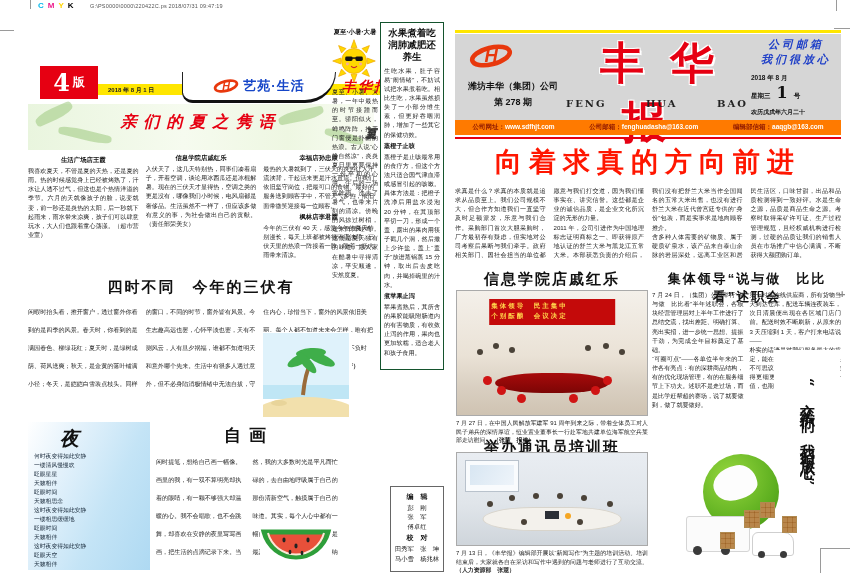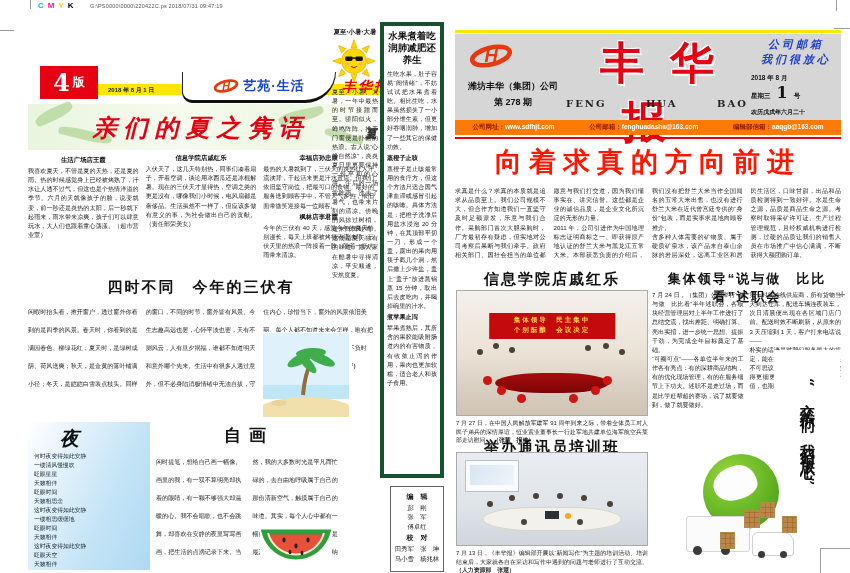--- a/index.html
+++ b/index.html
@@ -27,21 +27,21 @@
   .lp-tab{position:absolute;left:172px;top:52px;width:152px;height:28px;background:#fff;border:1px solid #222;
     border-top:none;border-radius:0 0 40px 14px;border-bottom:3px solid #111;display:flex;align-items:center;justify-content:center;gap:4px;}
   .lp-section{font-size:13px;font-weight:bold;color:#1646c8;letter-spacing:1px;}
   .lp-paper{position:absolute;left:332px;top:58px;font-size:14px;color:#e60012;font-weight:bold;font-style:italic;
     font-family:"DejaVu Serif",serif;letter-spacing:2px;}
 
   .banner{position:absolute;left:18px;top:84px;width:346px;height:46px;
     background:linear-gradient(90deg,#e9f5de,#f6fbef 45%,#eef7e2 75%,#f9fcf4);}
   .leaf{position:absolute;background:#9cc87e;opacity:.55;border-radius:50% 4px 50% 4px;}
   .banner-title{position:absolute;left:0;right:0;top:8px;text-align:center;color:#e60012;font-weight:bold;
-    font-style:italic;font-family:"DejaVu Serif",serif;font-size:24px;letter-spacing:7px;}
+    font-style:italic;font-family:"DejaVu Serif",serif;font-size:16px;letter-spacing:7px;}
 
   .feat-text{position:absolute;left:18px;top:134px;width:346px;height:122px;column-count:3;column-gap:7px;}
   .feat-item{break-inside:avoid-column;margin-bottom:3px;}
   .feat-head{font-size:6.4px;font-weight:bold;text-align:center;margin:2px 0 1px;}
   .small-body{font-size:6.1px;line-height:1.5;color:#222;}
 
   .scene-title{position:absolute;left:18px;top:258px;width:346px;text-align:center;font-size:15px;font-weight:bold;letter-spacing:2px;}
   .scene-body{position:absolute;left:18px;top:280px;width:346px;height:118px;column-count:3;column-gap:7px;}
   .palm{position:absolute;left:252px;top:312px;width:88px;height:86px;background:#fff;padding:1px;}
 
@@ -54,21 +54,21 @@
   .selfbox{position:absolute;left:146px;top:402px;width:186px;height:148px;}
   .self-title{text-align:center;font-family:"DejaVu Serif",serif;font-weight:bold;font-size:17px;letter-spacing:8px;margin:2px 0 3px;}
   .self-body{column-count:2;column-gap:7px;height:118px;overflow:hidden;}
   .melon{position:absolute;left:104px;top:104px;width:72px;height:42px;background:#fff;}
 
   .solarcol{position:absolute;left:322px;top:8px;width:46px;height:542px;overflow:hidden;}
   .solar-head{font-size:6.4px;font-weight:bold;text-align:center;margin-bottom:2px;}
   .solar-seal{position:absolute;right:1px;top:92px;writing-mode:vertical-rl;font-family:"DejaVu Serif",serif;
     font-style:italic;font-weight:bold;font-size:11px;color:#333;}
 
-  .fruitbox{position:absolute;left:370px;top:2px;width:64px;height:456px;border:4px solid #14532d;
+  .fruitbox{position:absolute;left:370px;top:2px;width:64px;height:348px;border:1px solid #14532d;
     padding:4px 3px;box-sizing:border-box;overflow:hidden;background:#fff;}
   .fruit-title{font-family:"DejaVu Serif",serif;font-weight:bold;font-size:9.5px;text-align:center;line-height:1.25;}
   .fruit-sub{font-size:6.2px;font-weight:bold;margin:3px 0 1px;}
 
   .staffbox{position:absolute;left:380px;top:466px;width:54px;height:86px;border:1px solid #666;
     padding:3px 2px;box-sizing:border-box;background:#fff;text-align:center;}
   .staff-label{font-size:7px;font-weight:bold;margin:2px 0 1px;}
   .staff-name{font-size:6.3px;line-height:1.5;}
 
   
@@ -100,22 +100,22 @@
   .sign-r{text-align:right;font-weight:bold;}
 
   .art-hl{font-weight:bold;text-align:center;letter-spacing:2px;}
   .visit-hl{position:absolute;left:4px;top:256px;width:192px;font-size:15px;}
   .review-hl{position:absolute;left:200px;top:256px;width:190px;font-size:13px;}
   .train-hl{position:absolute;left:4px;top:424px;width:192px;font-size:15px;}
 
   .photo{position:absolute;border:1px solid #aaa;box-sizing:border-box;overflow:hidden;}
   .visit-photo{left:4px;top:276px;width:192px;height:126px;background:linear-gradient(180deg,#f4f0ea 0%,#eae2d6 52%,#d9cfc1 78%,#cfc3b2 100%);}
   .vp-banner{position:absolute;left:50%;top:8px;transform:translateX(-50%);width:64%;background:#c40a0a;
-    color:#ffd24a;font-size:6.5px;font-weight:bold;text-align:center;letter-spacing:2px;padding:3px 2px;
-    font-family:"DejaVu Serif",serif;line-height:1.5;margin-top:14px;}
+    color:#ffd24a;font-size:6.5px;font-weight:bold;letter-spacing:2px;padding:3px 2px;
+    font-family:"DejaVu Serif",serif;line-height:1.5;}
   .vp-table{position:absolute;left:50%;bottom:22px;transform:translateX(-50%);width:60%;height:20px;
     background:linear-gradient(#a80b0b,#7c0505);border-radius:50%/60%;}
   .chair{position:absolute;width:9px;height:9px;border-radius:50%;background:#d01414;}
   .head-dot{position:absolute;width:6px;height:6px;border-radius:50%;background:#4a4238;}
   .train-photo{left:4px;top:438px;width:192px;height:94px;background:linear-gradient(180deg,#e9edf2 0%,#e0e5ea 55%,#cfd5db 100%);}
   .tp-screen{position:absolute;left:8px;top:7px;width:52px;height:30px;background:#f9fbfd;border:1px solid #b9c2cc;}
   .tp-screen i{position:absolute;left:4px;top:4px;right:4px;bottom:6px;background:linear-gradient(120deg,#d8e6f2,#eef4fa);}
   .tp-table{position:absolute;left:50%;bottom:14px;transform:translateX(-50%);width:72%;height:22px;
     background:#f3f1ec;border-radius:40%/55%;border:1px solid #d8d4cb;}
   .caption{font-size:5.9px;line-height:1.45;color:#222;}

